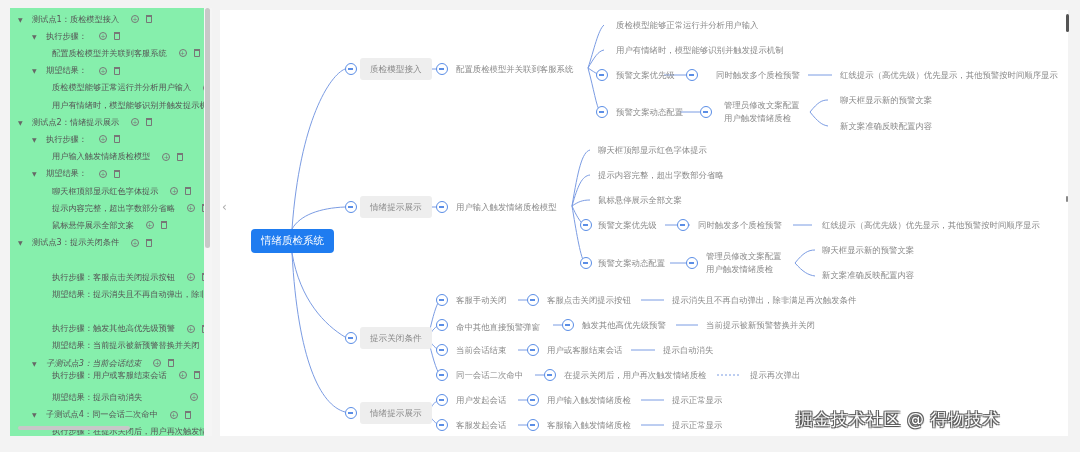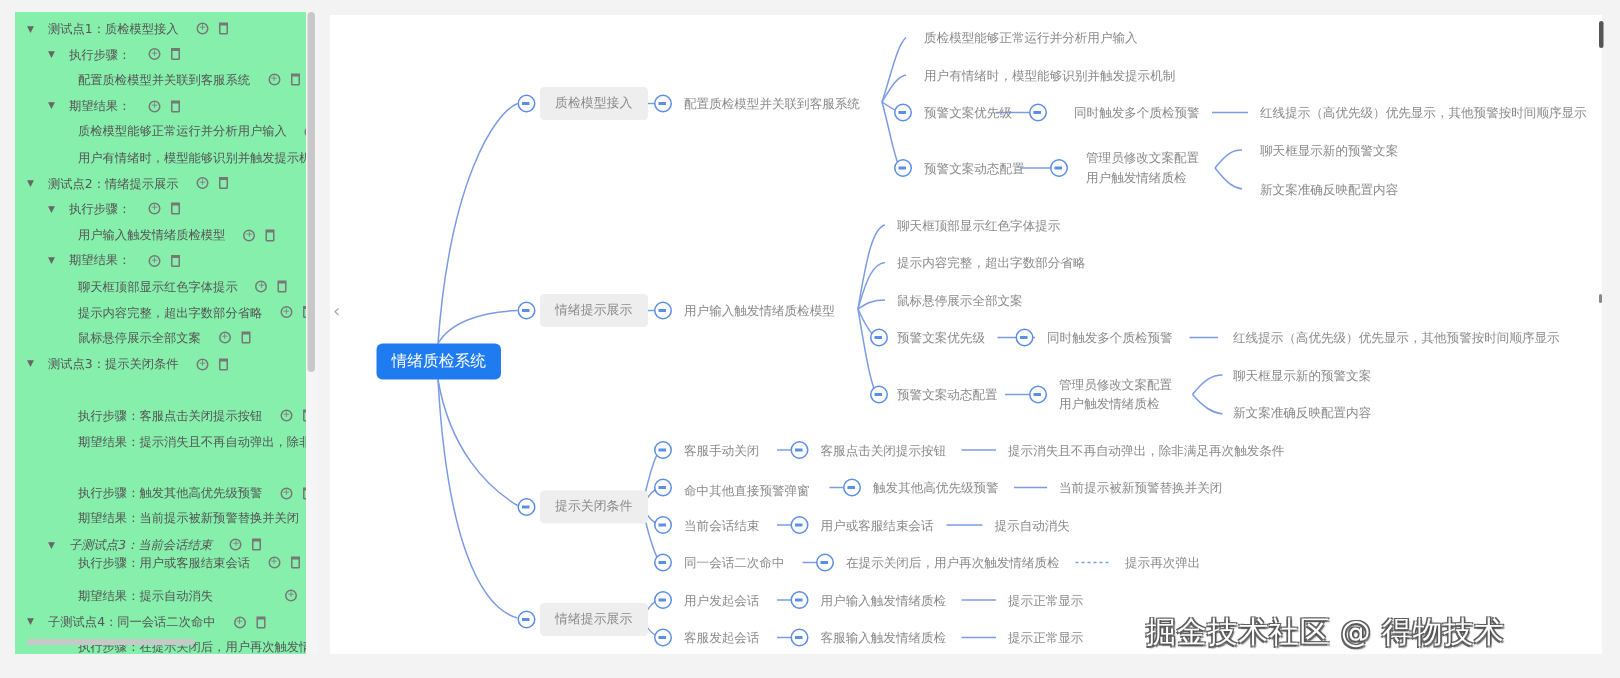--- a/index.html
+++ b/index.html
@@ -48,21 +48,21 @@
     display: flex; align-items: center; justify-content: center;
   }
   .toggle {
     position: absolute; width: 12px; height: 12px; border: 1.3px solid #5b8ee6; border-radius: 50%;
     background: #fff;
   }
   .toggle::after {
     content: ""; position: absolute; left: 2px; top: 4.3px; width: 5.4px; height: 1.3px; background: #5b8ee6;
   }
   .watermark {
-    position: absolute; left: 764px; top: 408px; font-size: 20px; color: #fff;
+    position: absolute; left: 796px; top: 408px; font-size: 17px; color: #fff;
     text-shadow: 0 0 1px #444, 1px 1px 1px #555, -1px -1px 0 #666, 1px -1px 0 #666, -1px 1px 0 #666;
     letter-spacing: 0.5px; font-weight: 400;
   }
 </style>
 </head>
 <body>
 
 <div class="left-panel" id="outline">
     <div class="tree-row" style="top: 0px; left: 8px;">
       <span class="caret">▼</span>
@@ -207,21 +207,21 @@
         <span class="op-del"></span>
       </span>
     </div>
     <div class="tree-row" style="top: 378.4px; left: 42px; gap: 36px;">
       <span class="lbl">期望结果：提示自动消失</span>
       <span class="ops">
         <span class="op-add">+</span>
         <span class="op-del"></span>
       </span>
     </div>
-    <div class="tree-row" style="top: 395.6px; left: 8px; justify-content: center;">
+    <div class="tree-row" style="top: 395.6px; left: 22px; justify-content: center;">
       <span class="caret">▼</span>
       <span style="width: 4px; display: inline-block;"></span>
       <span class="lbl">子测试点4：同一会话二次命中</span>
       <span class="ops">
         <span class="op-add">+</span>
         <span class="op-del"></span>
       </span>
     </div>
     <div class="tree-row" style="top: 412.8px; left: 42px;">
       <span class="lbl">执行步骤：在提示关闭后，用户再次触发情绪</span>

